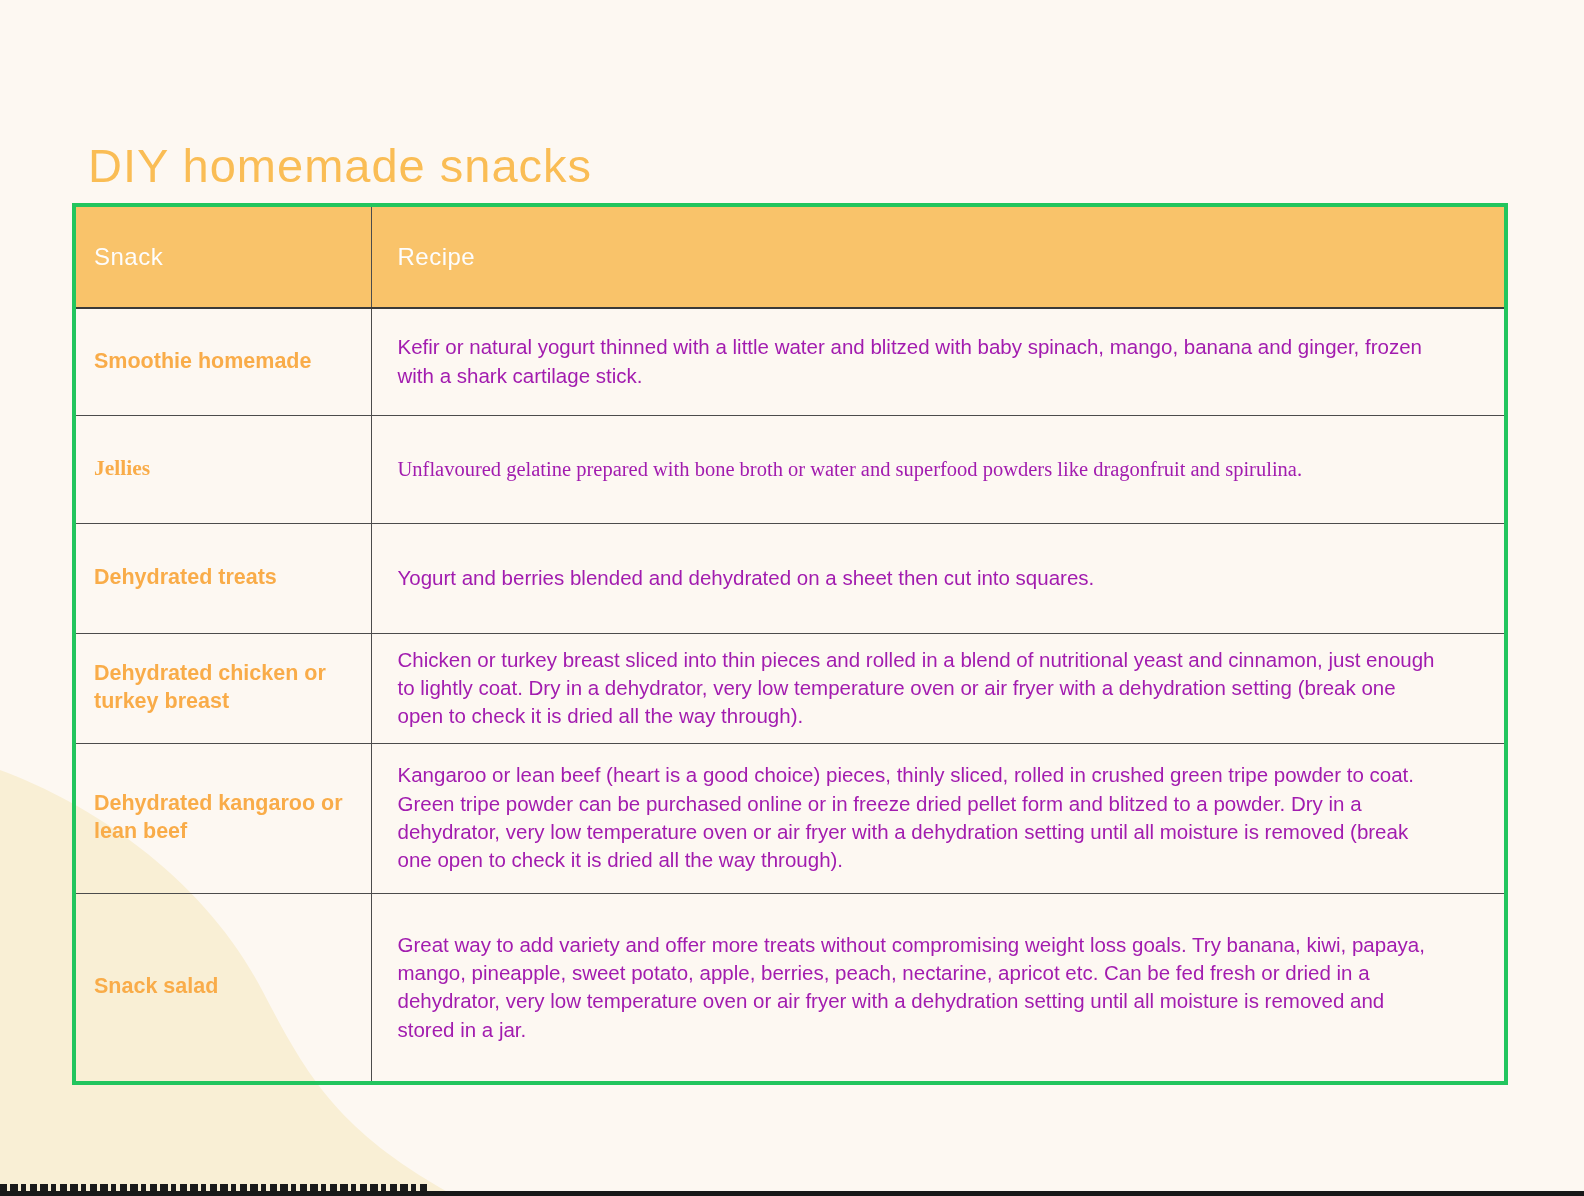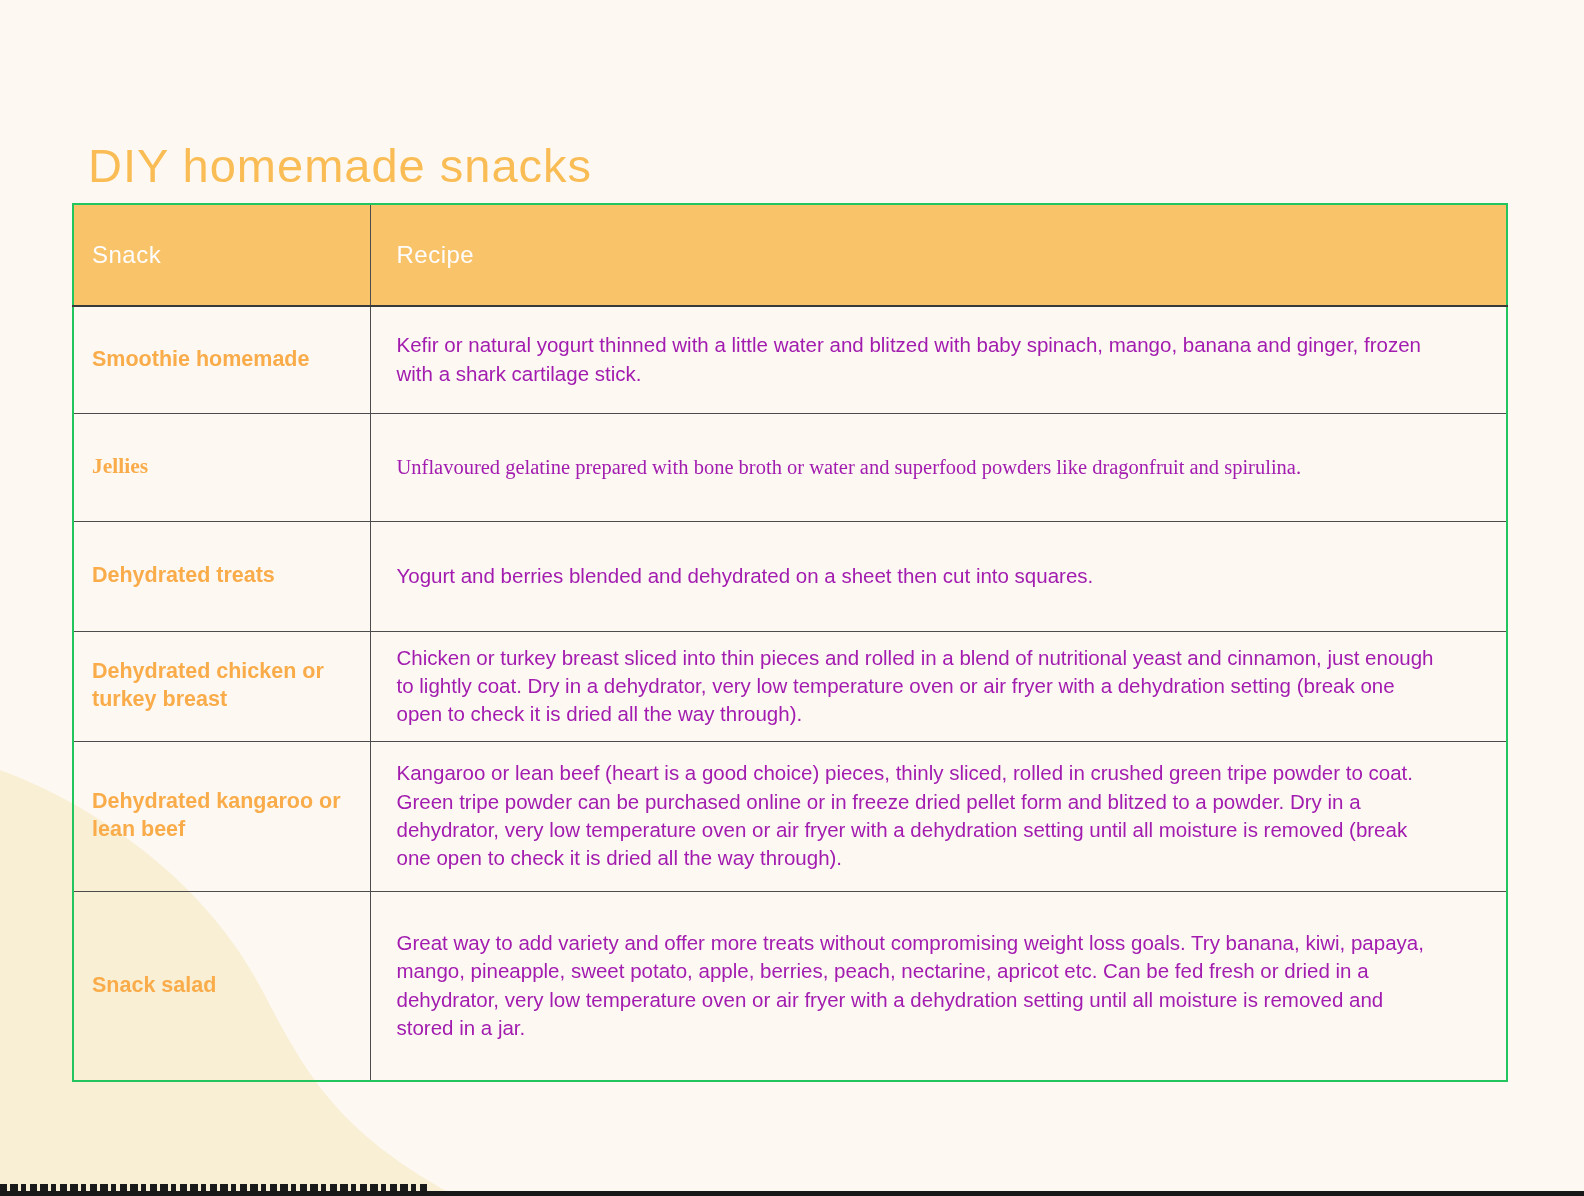--- a/index.html
+++ b/index.html
@@ -15,21 +15,21 @@
   .page-title{
     position:absolute;left:72px;top:122px;margin:16px;
     font-size:47px;font-weight:300;letter-spacing:1px;
     color:#fabd55;
   }
 
   table.snacks{
     position:absolute;left:72px;top:203px;
     width:1436px;border-collapse:collapse;table-layout:fixed;
     background:transparent;
-    border:2px solid #22c55e;
+    border:4px solid #22c55e;
   }
   table.snacks col.c1{width:297px;}
   table.snacks th,table.snacks td{
     border:1.5px solid #4c4c4c;
     vertical-align:middle;
     background:transparent;
   }
   table.snacks thead th{
     background:#f9c36a;
     border-bottom:2px solid #3a3a3a;

